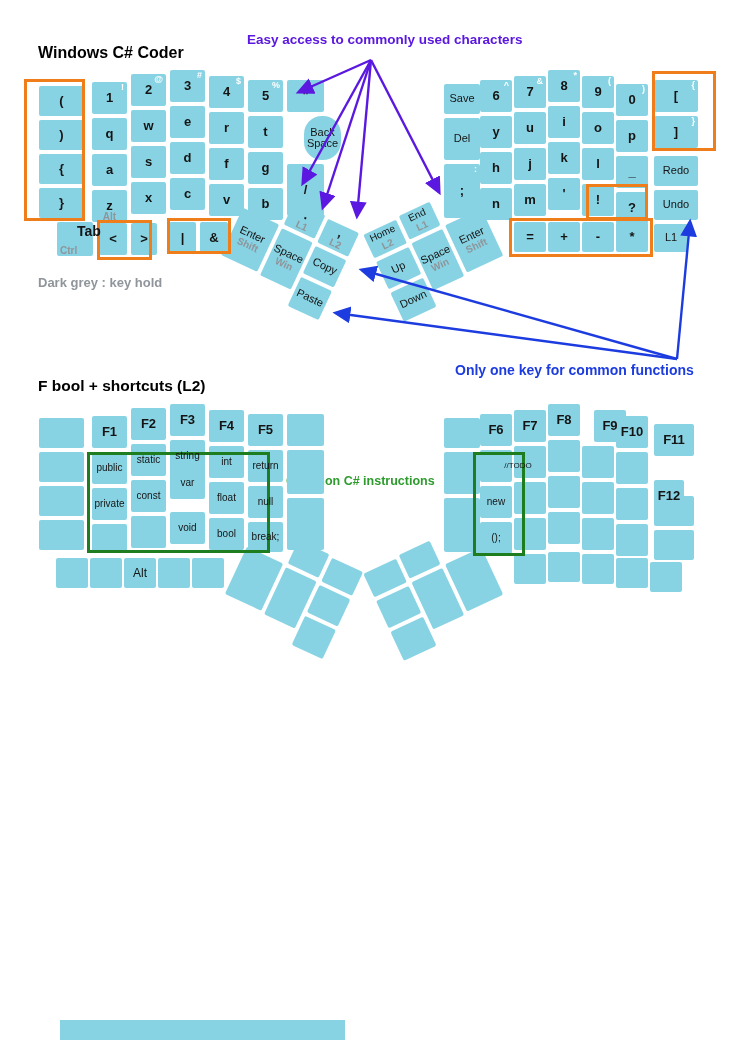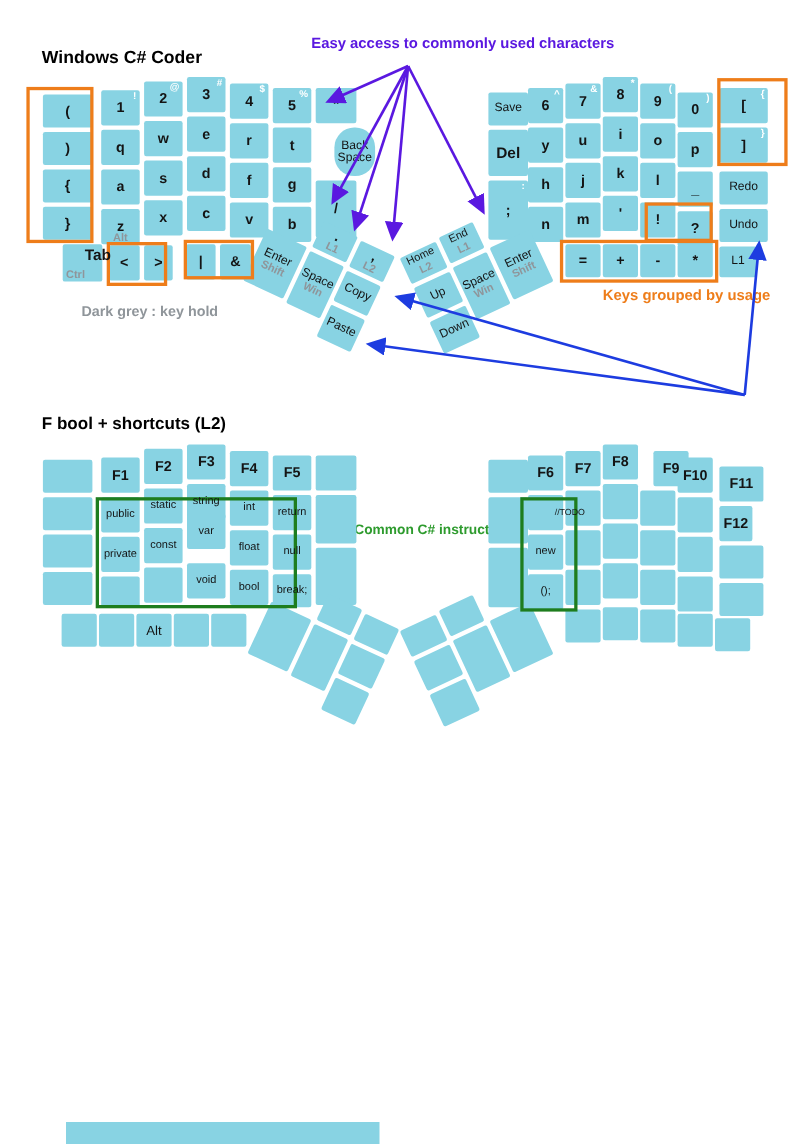--- a/index.html
+++ b/index.html
@@ -13,39 +13,39 @@
   .kl{position:relative;z-index:2;}
   .ks{color:var(--hold_text,#8f959a);font-weight:700;font-size:10px;line-height:1;margin-top:1px;}
   .ks.abs{position:absolute;bottom:0;left:0;right:0;text-align:center;}
   .kleft .ks.abs{text-align:left;padding-left:3px;}
   .ksup{position:absolute;top:1px;right:3px;color:#ffffff;font-weight:700;font-size:9px;line-height:1;}
   .cluster{position:absolute;}
   .frame{position:absolute;border:3px solid var(--orange,#ee7d1a);background:transparent;box-sizing:border-box;}
   .frame.green{border-color:var(--green_frame,#1e7d1e);}
   .t1{position:absolute;left:38px;top:44px;font-size:16px;font-weight:700;color:#000;}
   .t2{position:absolute;left:38px;top:377px;font-size:15.5px;font-weight:700;color:#000;}
-  .ann{position:absolute;font-weight:600;margin-left:36px;}
+  .ann{position:absolute;font-weight:600;}
   .ann.purple{left:247px;top:32px;font-size:13.5px;color:var(--purple,#5a18e0);}
   .ann.orange{left:512px;top:259px;font-size:13.5px;color:var(--orange,#ee7d1a);line-height:20px;}
   .ann.blue{left:455px;top:362px;font-size:14px;color:var(--blue,#1d3ce0);}
   .ann.grey{left:38px;top:275px;font-size:13px;font-weight:700;color:var(--hold_text,#8f959a);}
   .ann.green{left:286px;top:474px;font-size:12.5px;color:var(--green_text,#2e9b2e);}
   #arrows{position:absolute;left:0;top:0;pointer-events:none;z-index:5;}
   #footerbar{position:absolute;background:var(--key,#88d3e3);}
 </style>
 </head>
 <body>
 
 <div id="page">
   <div class="t1">Windows C# Coder</div>
   <div class="ann purple">Easy access to commonly used characters</div>
   <div class="ann grey">Dark grey : key hold</div>
   <div class="ann orange">
-    <div>Keys grouped by usage</div>
   </div>
+  <div class="ann blue">Only one key for common functions</div>
   <div class="t2">F bool + shortcuts (L2)</div>
   <div class="ann green">Common C# instructions</div>
 
   <div id="board">
       <div>
         <div class="key" style="left: 39px; top: 86px; width: 45px; height: 30px;"><div class="kl">(</div></div>
         <div class="key" style="left: 39px; top: 120px; width: 45px; height: 30px;"><div class="kl">)</div></div>
         <div class="key" style="left: 39px; top: 154px; width: 45px; height: 30px;"><div class="kl">{</div></div>
         <div class="key" style="left: 39px; top: 188px; width: 45px; height: 30px;"><div class="kl">}</div></div>
         <div class="key" style="left: 92px; top: 82px; width: 35px; height: 32px;"><div class="kl">1</div><div class="ksup">!</div></div>
@@ -73,21 +73,21 @@
 Space</div></div>
         <div class="key" style="left: 287px; top: 164px; width: 37px; height: 52px;"><div class="kl">/</div></div>
         <div class="key kleft" style="left: 57px; top: 222px; width: 36px; height: 34px; padding-left: 20px;"><div class="kl" style="font-size: 14px;">Tab</div><div class="ks abs">Ctrl</div></div>
         <div class="key" style="left: 99px; top: 223px; width: 28px; height: 32px;"><div class="kl">&lt;</div></div>
         <div class="key" style="left: 131px; top: 223px; width: 26px; height: 32px;"><div class="kl">&gt;</div></div>
         <div class="key" style="left: 169px; top: 222px; width: 27px; height: 32px;"><div class="kl">|</div></div>
         <div class="key" style="left: 200px; top: 222px; width: 28px; height: 32px;"><div class="kl">&amp;</div></div>
       </div>
       <div>
         <div class="key" style="left: 444px; top: 84px; width: 36px; height: 30px;"><div class="kl" style="font-size: 11px; font-weight: 400;">Save</div></div>
-        <div class="key" style="left: 444px; top: 118px; width: 36px; height: 42px;"><div class="kl" style="font-size: 14px; font-weight: 700;">Del</div></div>
+        <div class="key" style="left: 444px; top: 118px; width: 36px; height: 42px;"><div class="kl" style="font-size: 11px; font-weight: 400;">Del</div></div>
         <div class="key" style="left: 444px; top: 164px; width: 36px; height: 54px;"><div class="kl">;</div><div class="ksup">:</div></div>
         <div class="key" style="left: 480px; top: 80px; width: 32px; height: 32px;"><div class="kl">6</div><div class="ksup">^</div></div>
         <div class="key" style="left: 480px; top: 116px; width: 32px; height: 32px;"><div class="kl">y</div></div>
         <div class="key" style="left: 480px; top: 152px; width: 32px; height: 32px;"><div class="kl">h</div></div>
         <div class="key" style="left: 480px; top: 188px; width: 32px; height: 32px;"><div class="kl">n</div></div>
         <div class="key" style="left: 514px; top: 76px; width: 32px; height: 32px;"><div class="kl">7</div><div class="ksup">&amp;</div></div>
         <div class="key" style="left: 514px; top: 112px; width: 32px; height: 32px;"><div class="kl">u</div></div>
         <div class="key" style="left: 514px; top: 148px; width: 32px; height: 32px;"><div class="kl">j</div></div>
         <div class="key" style="left: 514px; top: 184px; width: 32px; height: 32px;"><div class="kl">m</div></div>
         <div class="key" style="left: 548px; top: 70px; width: 32px; height: 32px;"><div class="kl">8</div><div class="ksup">*</div></div>
@@ -164,21 +164,21 @@
         <div class="key" style="left: 548px; top: 512px; width: 32px; height: 32px;"></div>
         <div class="key" style="left: 582px; top: 410px; width: 32px; height: 32px; margin-left: 12px;"><div class="kl">F9</div></div>
         <div class="key" style="left: 582px; top: 446px; width: 32px; height: 32px;"></div>
         <div class="key" style="left: 582px; top: 482px; width: 32px; height: 32px;"></div>
         <div class="key" style="left: 582px; top: 518px; width: 32px; height: 32px;"></div>
         <div class="key" style="left: 616px; top: 416px; width: 32px; height: 32px;"><div class="kl">F10</div></div>
         <div class="key" style="left: 616px; top: 452px; width: 32px; height: 32px;"></div>
         <div class="key" style="left: 616px; top: 488px; width: 32px; height: 32px;"></div>
         <div class="key" style="left: 616px; top: 524px; width: 32px; height: 32px;"></div>
         <div class="key" style="left: 654px; top: 424px; width: 40px; height: 32px;"><div class="kl">F11</div></div>
-        <div class="key" style="left: 654px; top: 460px; width: 30px; height: 32px;"><div class="kl">F12</div></div>
+        <div class="key" style="left: 654px; top: 480px; width: 30px; height: 32px;"><div class="kl">F12</div></div>
         <div class="key" style="left: 654px; top: 496px; width: 40px; height: 30px;"></div>
         <div class="key" style="left: 654px; top: 530px; width: 40px; height: 30px;"></div>
         <div class="key" style="left: 514px; top: 554px; width: 32px; height: 30px;"></div>
         <div class="key" style="left: 548px; top: 552px; width: 32px; height: 30px;"></div>
         <div class="key" style="left: 582px; top: 554px; width: 32px; height: 30px;"></div>
         <div class="key" style="left: 616px; top: 558px; width: 32px; height: 30px;"></div>
         <div class="key" style="left: 650px; top: 562px; width: 32px; height: 30px;"></div>
       </div>
       <div class="cluster" style="left: 228px; top: 203px; width: 120px; height: 100px; transform: rotate(25deg);">
         <div class="key" style="left: 0px; top: 28px; width: 40px; height: 52px;"><div class="kl" style="font-size: 11px; font-weight: 400;">Enter</div><div class="ks">Shift</div></div>

